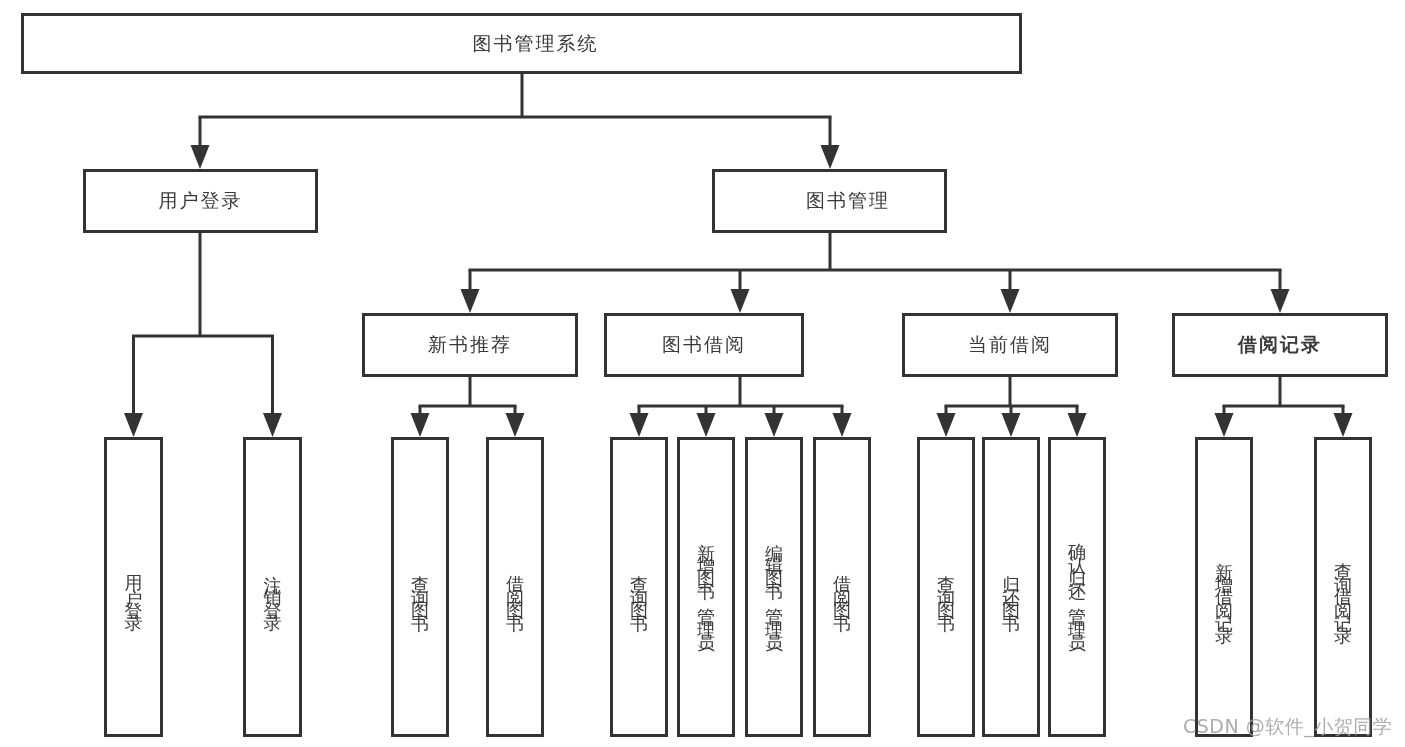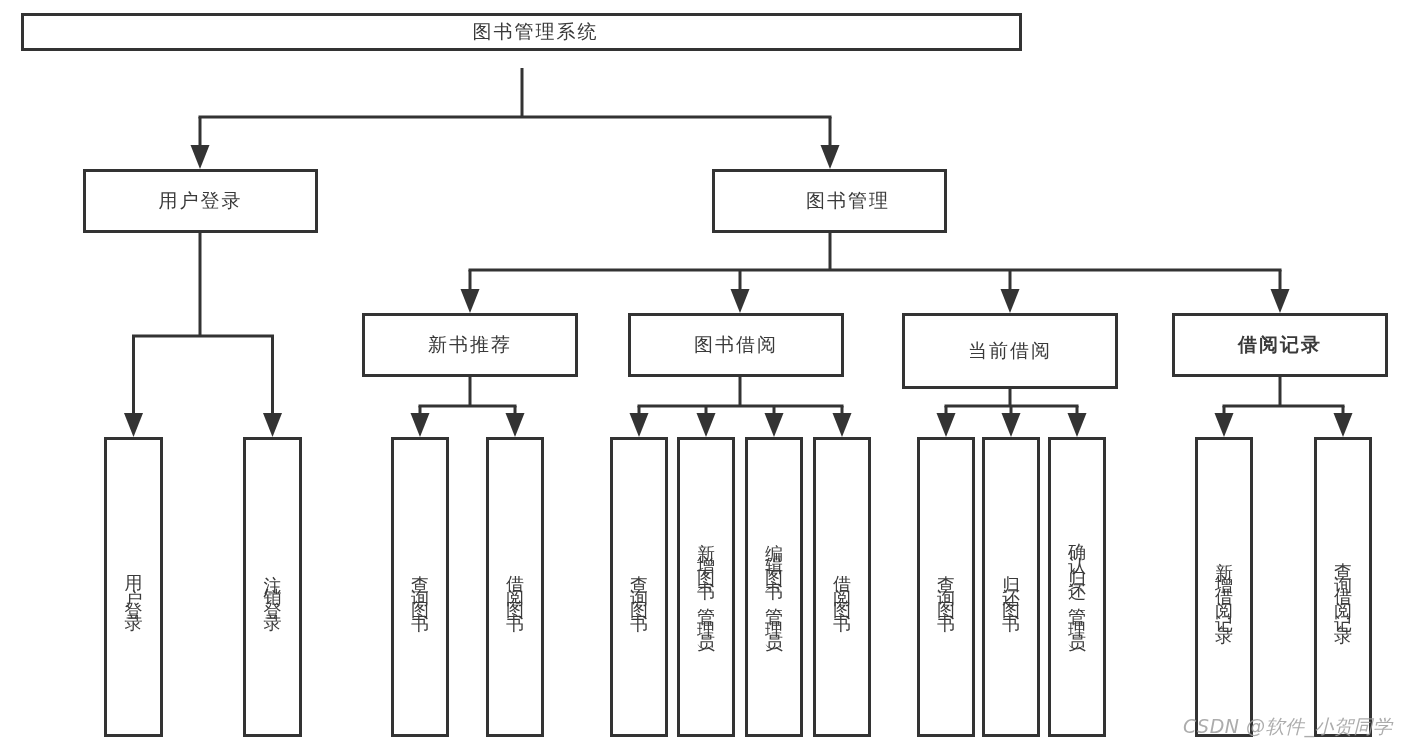--- a/index.html
+++ b/index.html
@@ -12,21 +12,21 @@
     position:absolute;box-sizing:border-box;border:3px solid #333;background:#fff;
     display:flex;align-items:center;justify-content:center;z-index:2;
   }
   .node.h span{font-size:19px;letter-spacing:2px;white-space:nowrap;color:#3a3a3a;}
   .node.v span{
     writing-mode:vertical-lr;text-orientation:mixed;
     font-size:18px;letter-spacing:13px;line-height:1.1;color:#3a3a3a;white-space:nowrap;
   }
   .watermark{
     position:absolute;left:1183px;top:714px;z-index:5;
-    font-size:19px;color:rgba(158,158,158,0.85);white-space:nowrap;letter-spacing:0.5px;font-style:italic;
+    font-size:19px;color:rgba(158,158,158,0.85);white-space:nowrap;letter-spacing:0.5px;
   }
 </style>
 </head>
 <body>
 
 <div class="stage">
 
   <svg class="wires" viewBox="0 0 1405 747" xmlns="http://www.w3.org/2000/svg">
       <line x1="522" y1="68" x2="522" y2="117" stroke="#333333" stroke-width="3"></line>
       <line x1="198.5" y1="117" x2="831.5" y2="117" stroke="#333333" stroke-width="3"></line>
@@ -75,38 +75,38 @@
       <line x1="1077" y1="406" x2="1077" y2="417" stroke="#333333" stroke-width="3"></line>
       <polygon points="1067.5,413 1086.5,413 1077,437" fill="#333333"></polygon>
       <line x1="1280" y1="377" x2="1280" y2="406" stroke="#333333" stroke-width="3"></line>
       <line x1="1222.5" y1="406" x2="1344.5" y2="406" stroke="#333333" stroke-width="3"></line>
       <line x1="1224" y1="406" x2="1224" y2="417" stroke="#333333" stroke-width="3"></line>
       <polygon points="1214.5,413 1233.5,413 1224,437" fill="#333333"></polygon>
       <line x1="1343" y1="406" x2="1343" y2="417" stroke="#333333" stroke-width="3"></line>
       <polygon points="1333.5,413 1352.5,413 1343,437" fill="#333333"></polygon>
     </svg>
 
-  <div class="node h" style="left:21px;top:13px;width:1001px;height:38px;padding-left:28px;">
+  <div class="node h" style="left:21px;top:13px;width:1001px;height:61px;padding-left:28px;">
     <span>图书管理系统</span>
   </div>
 
   <div class="node h" style="left:83px;top:169px;width:235px;height:64px;">
     <span>用户登录</span>
   </div>
   <div class="node h" style="left:712px;top:169px;width:235px;height:64px;padding-left:37px;">
     <span>图书管理</span>
   </div>
 
   <div class="node h" style="left:362px;top:313px;width:216px;height:64px;">
     <span>新书推荐</span>
   </div>
-  <div class="node h" style="left:628px;top:313px;width:216px;height:64px;">
+  <div class="node h" style="left:604px;top:313px;width:200px;height:64px;">
     <span>图书借阅</span>
   </div>
-  <div class="node h" style="left:902px;top:313px;width:216px;height:76px;">
+  <div class="node h" style="left:902px;top:313px;width:216px;height:64px;">
     <span>当前借阅</span>
   </div>
   <div class="node h" style="left:1172px;top:313px;width:216px;height:64px;font-weight:bold;">
     <span>借阅记录</span>
   </div>
 
   <div class="node v" style="left:104px;top:437px;width:59px;height:300px;">
     <span>用户登录</span>
   </div>
   <div class="node v" style="left:243px;top:437px;width:59px;height:300px;">

